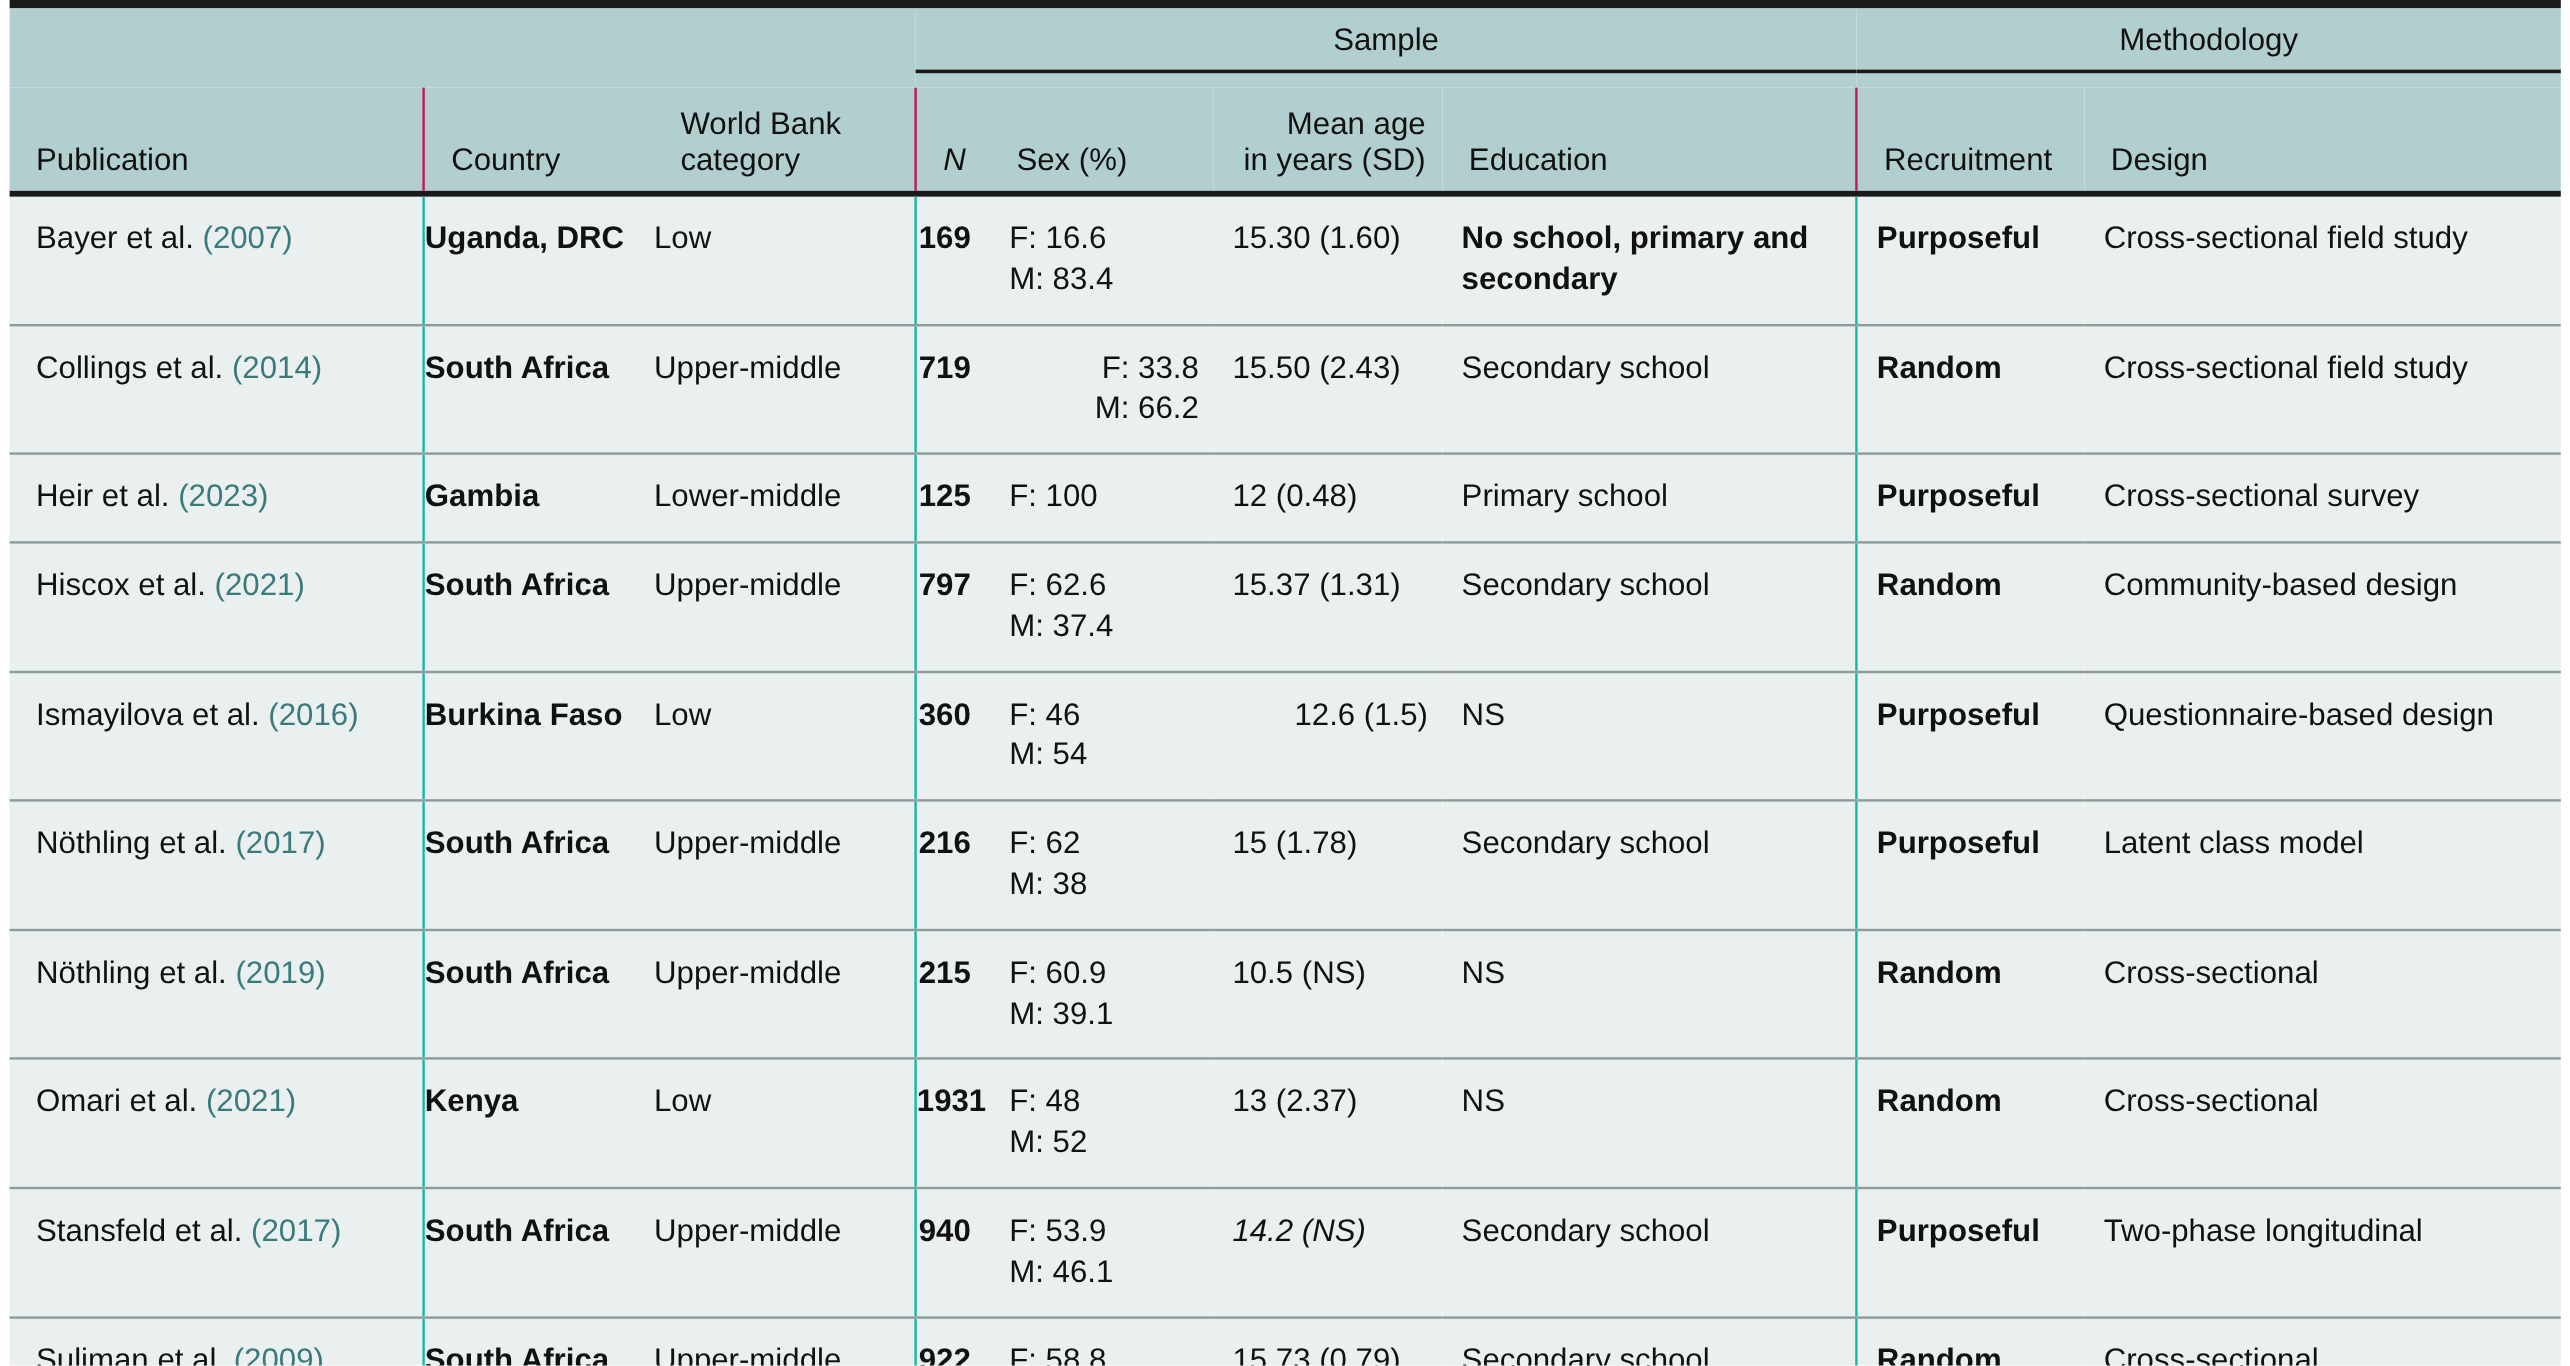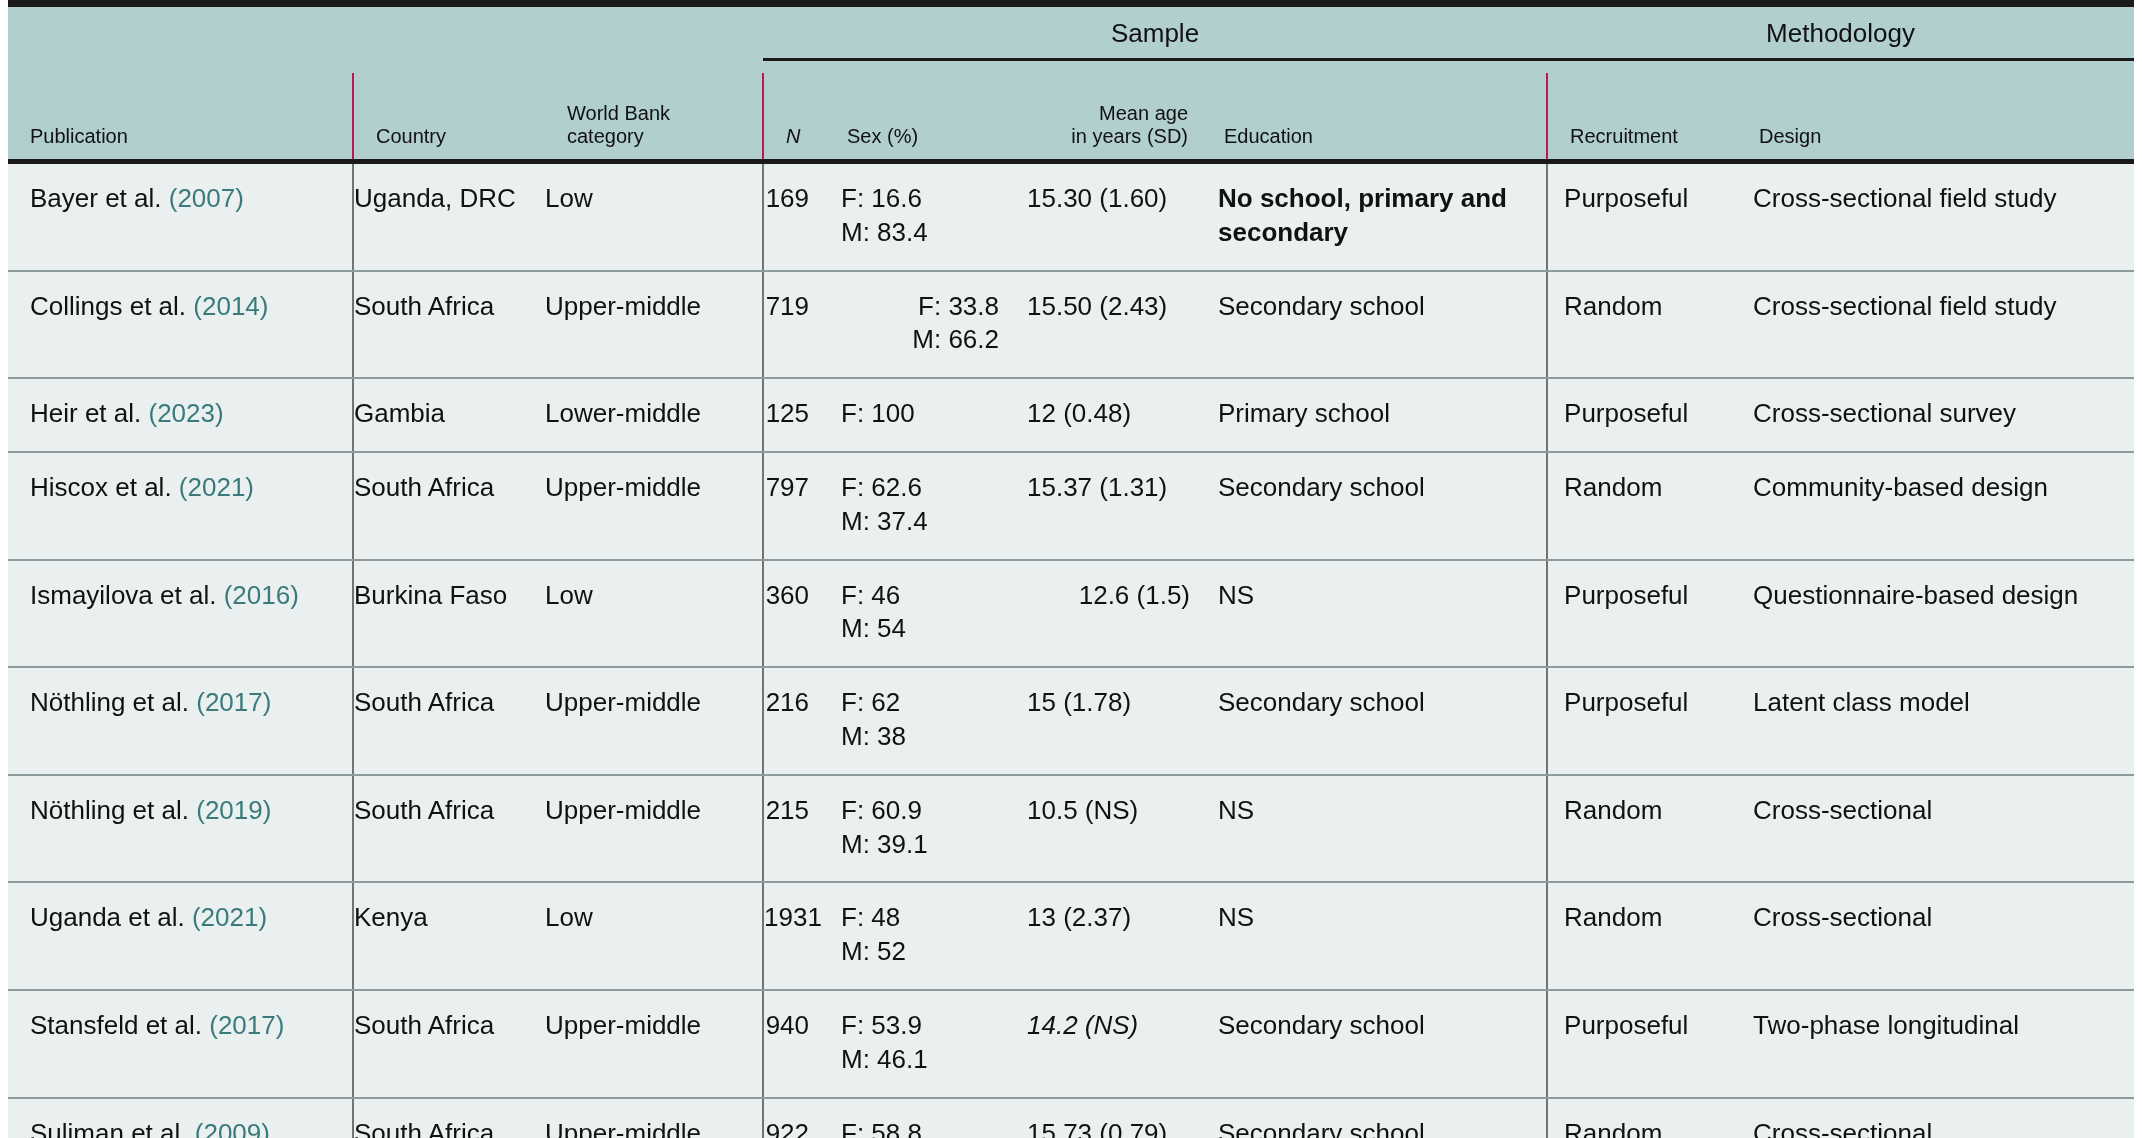--- a/index.html
+++ b/index.html
@@ -71,21 +71,21 @@
     border-bottom: 3px solid #1a1a1a;
     height: 0;
     margin: 0 0 0 0;
   }
   .grp-spacer { }
 
   .col-row th {
     height: 72px;
     padding: 4px 0 10px 0;
     vertical-align: bottom;
-    font-size: 20px;
+    font-size: 26px;
     line-height: 1.18;
   }
   .col-row th .lbl { display: block; }
   .cell-pad-l { padding-left: 22px !important; }
   .cell-pad-r { padding-right: 14px !important; }
   .hdr-sep { border-left: 2px solid #be185d; }
   .ital { font-style: italic; }
   .ralign { text-align: right; }
 
   .hdr-bottom-rule td {
@@ -98,21 +98,21 @@
   tbody td {
     background: #e9f0ef;
     vertical-align: top;
     padding: 18px 12px 20px 0;
     font-size: 26px;
     line-height: 1.30;
     border-bottom: 2px solid #8d9b9b;
     color: #111111;
   }
   tbody tr:last-child td { border-bottom: none; }
-  tbody td.sep { border-left: 2px solid #737373; }
+  tbody td.sep { border-left: 2px solid #14b8a6; font-weight: bold; }
   tbody td.num { text-align: right; padding-right: 16px; }
   tbody td.pub { padding-left: 22px; }
 
   .year { color: #3a7a7c; }
 </style>
 </head>
 <body>
 
 <div class="table-wrap">
 
@@ -255,21 +255,21 @@
           <td class="sep"><span>South Africa</span></td>
           <td><span>Upper-middle</span></td>
           <td class="sep num"><span>215</span></td>
           <td style="padding-left: 16px;"><span>F: 60.9</span><br><span>M: 39.1</span></td>
           <td style="padding-left: 16px;"><span>10.5 (NS)</span></td>
           <td style="padding-left: 16px; padding-right: 24px;"><span>NS</span></td>
           <td class="sep" style="padding-left: 16px;"><span>Random</span></td>
           <td style="padding-left: 16px;"><span>Cross-sectional</span></td>
         </tr>
         <tr>
-          <td class="pub"><span>Uganda et al.</span> <span class="year">(2021)</span></td>
+          <td class="pub"><span>Omari et al.</span> <span class="year">(2021)</span></td>
           <td class="sep"><span>Kenya</span></td>
           <td><span>Low</span></td>
           <td class="sep num"><span>1931</span></td>
           <td style="padding-left: 16px;"><span>F: 48</span><br><span>M: 52</span></td>
           <td style="padding-left: 16px;"><span>13 (2.37)</span></td>
           <td style="padding-left: 16px; padding-right: 24px;"><span>NS</span></td>
           <td class="sep" style="padding-left: 16px;"><span>Random</span></td>
           <td style="padding-left: 16px;"><span>Cross-sectional</span></td>
         </tr>
         <tr>

